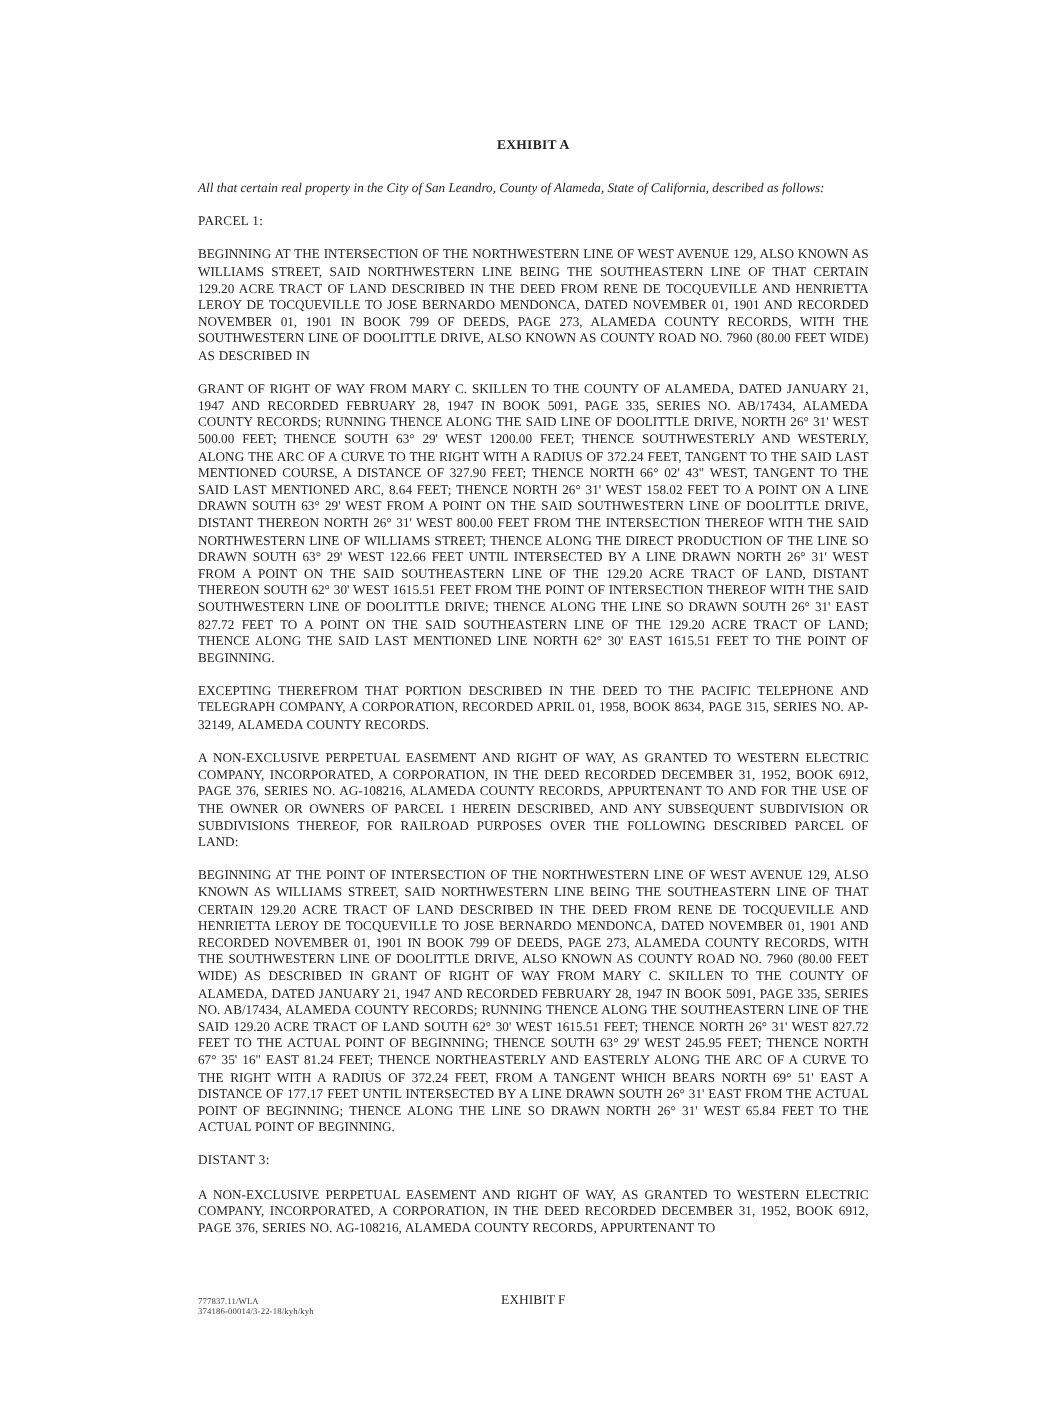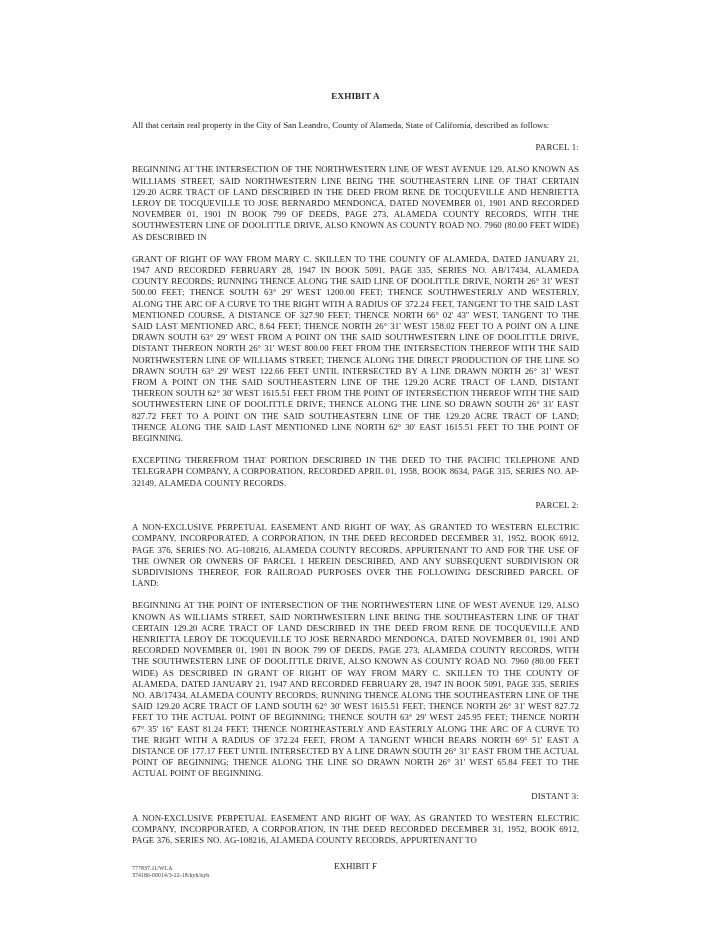--- a/index.html
+++ b/index.html
@@ -27,27 +27,27 @@
     font-weight: bold;
     font-size: 9px;
     line-height: 11px;
     letter-spacing: 0.2px;
     margin-bottom: 18px;
   }
   .intro {
     font-size: 8.8px;
     line-height: 11.2px;
     margin-bottom: 11px;
+    font-style: italic;
   }
   .heading {
     font-size: 8.8px;
     line-height: 11.2px;
     margin-bottom: 11px;
     letter-spacing: 0.2px;
-    text-align: right;
   }
   .para {
     font-size: 8.8px;
     line-height: 11.2px;
     text-align: justify;
     margin-bottom: 11px;
     word-spacing: 0.4px;
   }
   .footer {
     position: absolute;
@@ -85,21 +85,20 @@
       <div>EXHIBIT A</div>
     </div>
 
     <p class="intro">All that certain real property in the City of San Leandro, County of Alameda, State of California, described as follows:</p>
 
     <p class="heading">PARCEL 1:</p>
     <p class="para">BEGINNING AT THE INTERSECTION OF THE NORTHWESTERN LINE OF WEST AVENUE 129, ALSO KNOWN AS WILLIAMS STREET, SAID NORTHWESTERN LINE BEING THE SOUTHEASTERN LINE OF THAT CERTAIN 129.20 ACRE TRACT OF LAND DESCRIBED IN THE DEED FROM RENE DE TOCQUEVILLE AND HENRIETTA LEROY DE TOCQUEVILLE TO JOSE BERNARDO MENDONCA, DATED NOVEMBER 01, 1901 AND RECORDED NOVEMBER 01, 1901 IN BOOK 799 OF DEEDS, PAGE 273, ALAMEDA COUNTY RECORDS, WITH THE SOUTHWESTERN LINE OF DOOLITTLE DRIVE, ALSO KNOWN AS COUNTY ROAD NO. 7960 (80.00 FEET WIDE) AS DESCRIBED IN</p>
     <p class="para">GRANT OF RIGHT OF WAY FROM MARY C. SKILLEN TO THE COUNTY OF ALAMEDA, DATED JANUARY 21, 1947 AND RECORDED FEBRUARY 28, 1947 IN BOOK 5091, PAGE 335, SERIES NO. AB/17434, ALAMEDA COUNTY RECORDS; RUNNING THENCE ALONG THE SAID LINE OF DOOLITTLE DRIVE, NORTH 26° 31' WEST 500.00 FEET; THENCE SOUTH 63° 29' WEST 1200.00 FEET; THENCE SOUTHWESTERLY AND WESTERLY, ALONG THE ARC OF A CURVE TO THE RIGHT WITH A RADIUS OF 372.24 FEET, TANGENT TO THE SAID LAST MENTIONED COURSE, A DISTANCE OF 327.90 FEET; THENCE NORTH 66° 02' 43" WEST, TANGENT TO THE SAID LAST MENTIONED ARC, 8.64 FEET; THENCE NORTH 26° 31' WEST 158.02 FEET TO A POINT ON A LINE DRAWN SOUTH 63° 29' WEST FROM A POINT ON THE SAID SOUTHWESTERN LINE OF DOOLITTLE DRIVE, DISTANT THEREON NORTH 26° 31' WEST 800.00 FEET FROM THE INTERSECTION THEREOF WITH THE SAID NORTHWESTERN LINE OF WILLIAMS STREET; THENCE ALONG THE DIRECT PRODUCTION OF THE LINE SO DRAWN SOUTH 63° 29' WEST 122.66 FEET UNTIL INTERSECTED BY A LINE DRAWN NORTH 26° 31' WEST FROM A POINT ON THE SAID SOUTHEASTERN LINE OF THE 129.20 ACRE TRACT OF LAND, DISTANT THEREON SOUTH 62° 30' WEST 1615.51 FEET FROM THE POINT OF INTERSECTION THEREOF WITH THE SAID SOUTHWESTERN LINE OF DOOLITTLE DRIVE; THENCE ALONG THE LINE SO DRAWN SOUTH 26° 31' EAST 827.72 FEET TO A POINT ON THE SAID SOUTHEASTERN LINE OF THE 129.20 ACRE TRACT OF LAND; THENCE ALONG THE SAID LAST MENTIONED LINE NORTH 62° 30' EAST 1615.51 FEET TO THE POINT OF BEGINNING.</p>
     <p class="para">EXCEPTING THEREFROM THAT PORTION DESCRIBED IN THE DEED TO THE PACIFIC TELEPHONE AND TELEGRAPH COMPANY, A CORPORATION, RECORDED APRIL 01, 1958, BOOK 8634, PAGE 315, SERIES NO. AP-32149, ALAMEDA COUNTY RECORDS.</p>
 
-    <p class="heading">PARCEL 2:</p>
     <p class="para">A NON-EXCLUSIVE PERPETUAL EASEMENT AND RIGHT OF WAY, AS GRANTED TO WESTERN ELECTRIC COMPANY, INCORPORATED, A CORPORATION, IN THE DEED RECORDED DECEMBER 31, 1952, BOOK 6912, PAGE 376, SERIES NO. AG-108216, ALAMEDA COUNTY RECORDS, APPURTENANT TO AND FOR THE USE OF THE OWNER OR OWNERS OF PARCEL 1 HEREIN DESCRIBED, AND ANY SUBSEQUENT SUBDIVISION OR SUBDIVISIONS THEREOF, FOR RAILROAD PURPOSES OVER THE FOLLOWING DESCRIBED PARCEL OF LAND:</p>
     <p class="para">BEGINNING AT THE POINT OF INTERSECTION OF THE NORTHWESTERN LINE OF WEST AVENUE 129, ALSO KNOWN AS WILLIAMS STREET, SAID NORTHWESTERN LINE BEING THE SOUTHEASTERN LINE OF THAT CERTAIN 129.20 ACRE TRACT OF LAND DESCRIBED IN THE DEED FROM RENE DE TOCQUEVILLE AND HENRIETTA LEROY DE TOCQUEVILLE TO JOSE BERNARDO MENDONCA, DATED NOVEMBER 01, 1901 AND RECORDED NOVEMBER 01, 1901 IN BOOK 799 OF DEEDS, PAGE 273, ALAMEDA COUNTY RECORDS, WITH THE SOUTHWESTERN LINE OF DOOLITTLE DRIVE, ALSO KNOWN AS COUNTY ROAD NO. 7960 (80.00 FEET WIDE) AS DESCRIBED IN GRANT OF RIGHT OF WAY FROM MARY C. SKILLEN TO THE COUNTY OF ALAMEDA, DATED JANUARY 21, 1947 AND RECORDED FEBRUARY 28, 1947 IN BOOK 5091, PAGE 335, SERIES NO. AB/17434, ALAMEDA COUNTY RECORDS; RUNNING THENCE ALONG THE SOUTHEASTERN LINE OF THE SAID 129.20 ACRE TRACT OF LAND SOUTH 62° 30' WEST 1615.51 FEET; THENCE NORTH 26° 31' WEST 827.72 FEET TO THE ACTUAL POINT OF BEGINNING; THENCE SOUTH 63° 29' WEST 245.95 FEET; THENCE NORTH 67° 35' 16" EAST 81.24 FEET; THENCE NORTHEASTERLY AND EASTERLY ALONG THE ARC OF A CURVE TO THE RIGHT WITH A RADIUS OF 372.24 FEET, FROM A TANGENT WHICH BEARS NORTH 69° 51' EAST A DISTANCE OF 177.17 FEET UNTIL INTERSECTED BY A LINE DRAWN SOUTH 26° 31' EAST FROM THE ACTUAL POINT OF BEGINNING; THENCE ALONG THE LINE SO DRAWN NORTH 26° 31' WEST 65.84 FEET TO THE ACTUAL POINT OF BEGINNING.</p>
 
     <p class="heading">DISTANT 3:</p>
     <p class="para">A NON-EXCLUSIVE PERPETUAL EASEMENT AND RIGHT OF WAY, AS GRANTED TO WESTERN ELECTRIC COMPANY, INCORPORATED, A CORPORATION, IN THE DEED RECORDED DECEMBER 31, 1952, BOOK 6912, PAGE 376, SERIES NO. AG-108216, ALAMEDA COUNTY RECORDS, APPURTENANT TO</p>
 
   </div>
 
   <div class="footer">
     <div class="footer-left">

